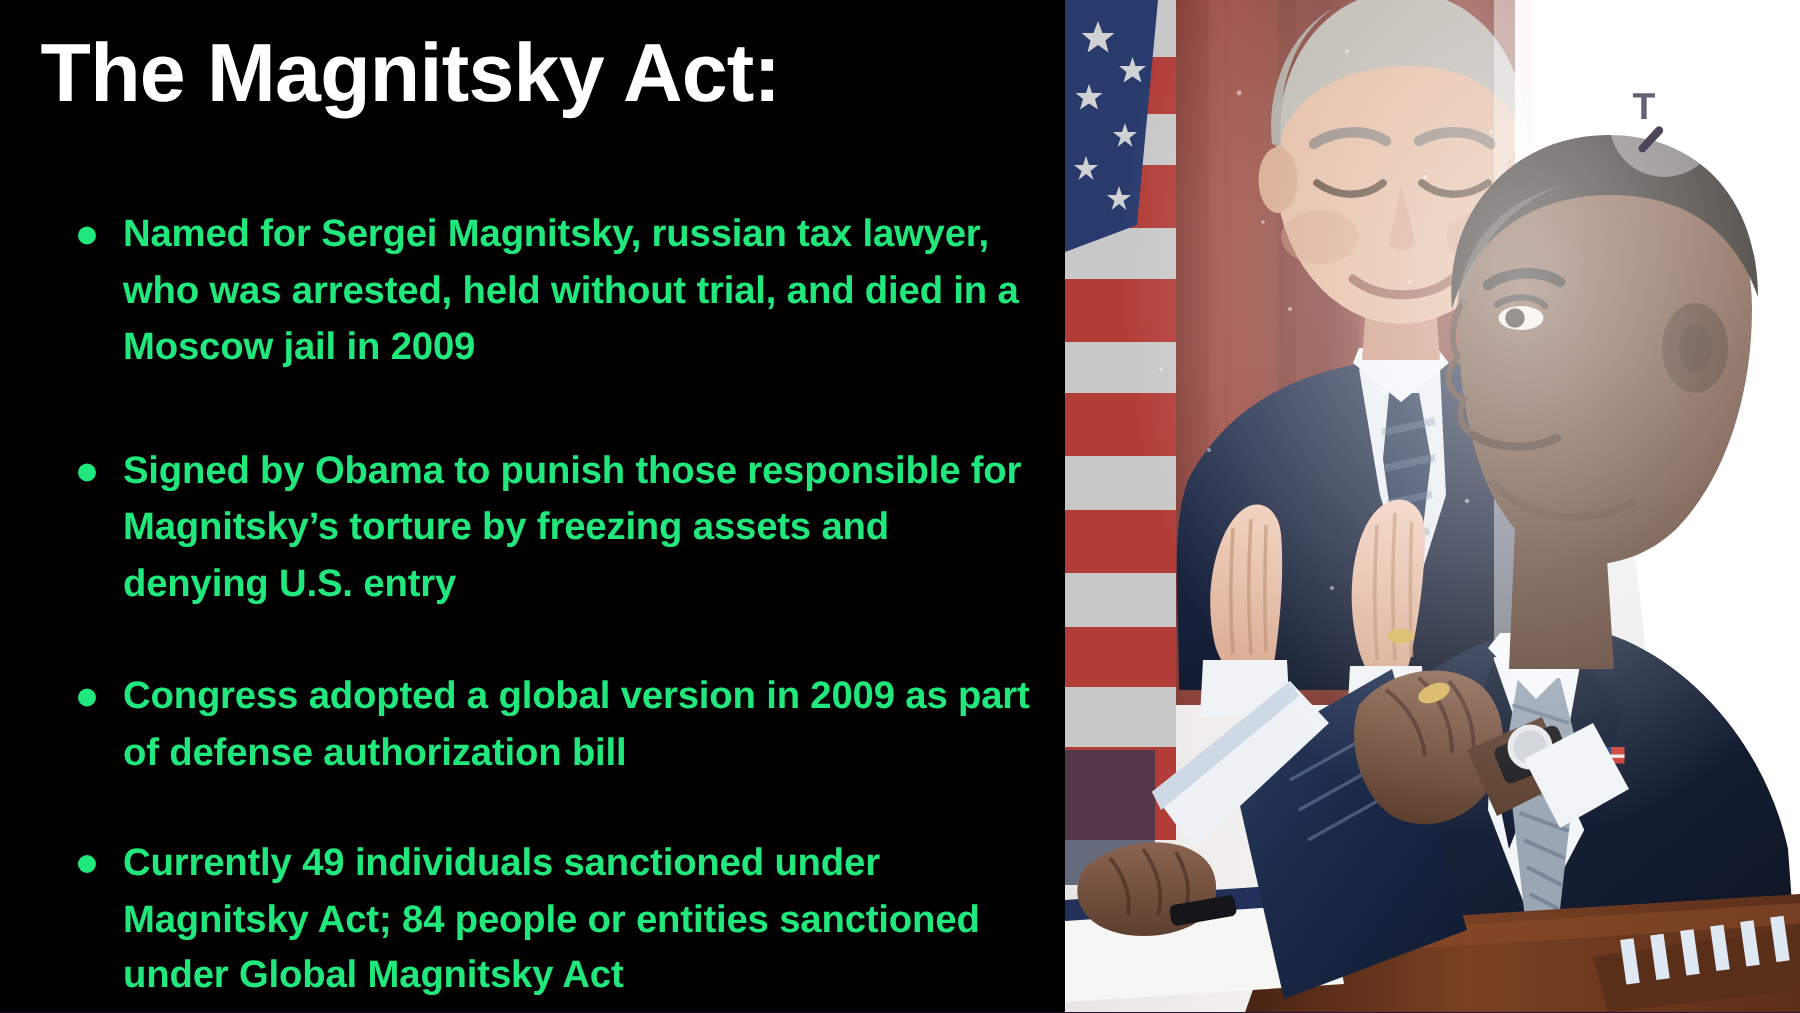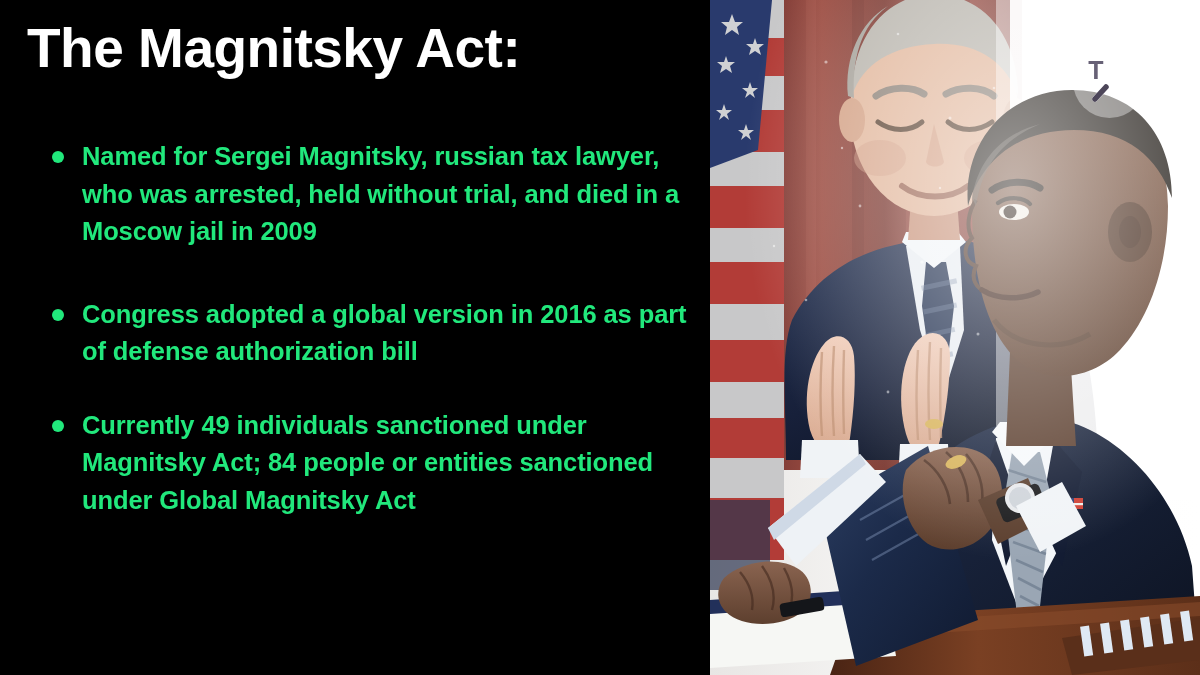--- a/index.html
+++ b/index.html
@@ -114,24 +114,28 @@
 
     <div class="slide-title">The Magnitsky Act:</div>
 
     <div class="bullet-list">
 
       <div class="bullet-item b1">
         <span class="bullet-dot"></span>
         <span class="bullet-text">Named for Sergei Magnitsky, russian tax lawyer, who was arrested, held without trial, and died in a Moscow jail in 2009</span>
       </div>
 
+      <div class="bullet-item b2">
+        <span class="bullet-dot"></span>
+        <span class="bullet-text">Signed by Obama to punish those responsible for Magnitsky’s torture by freezing assets and denying U.S. entry</span>
+      </div>
 
       <div class="bullet-item b3">
         <span class="bullet-dot"></span>
-        <span class="bullet-text">Congress adopted a global version in 2016 as part of defense authorization bill</span>
+        <span class="bullet-text">Congress adopted a global version in 2009 as part of defense authorization bill</span>
       </div>
 
       <div class="bullet-item">
         <span class="bullet-dot"></span>
         <span class="bullet-text">Currently 49 individuals sanctioned under Magnitsky Act; 84 people or entities sanctioned under Global Magnitsky Act</span>
       </div>
 
     </div>
   </div>
 

